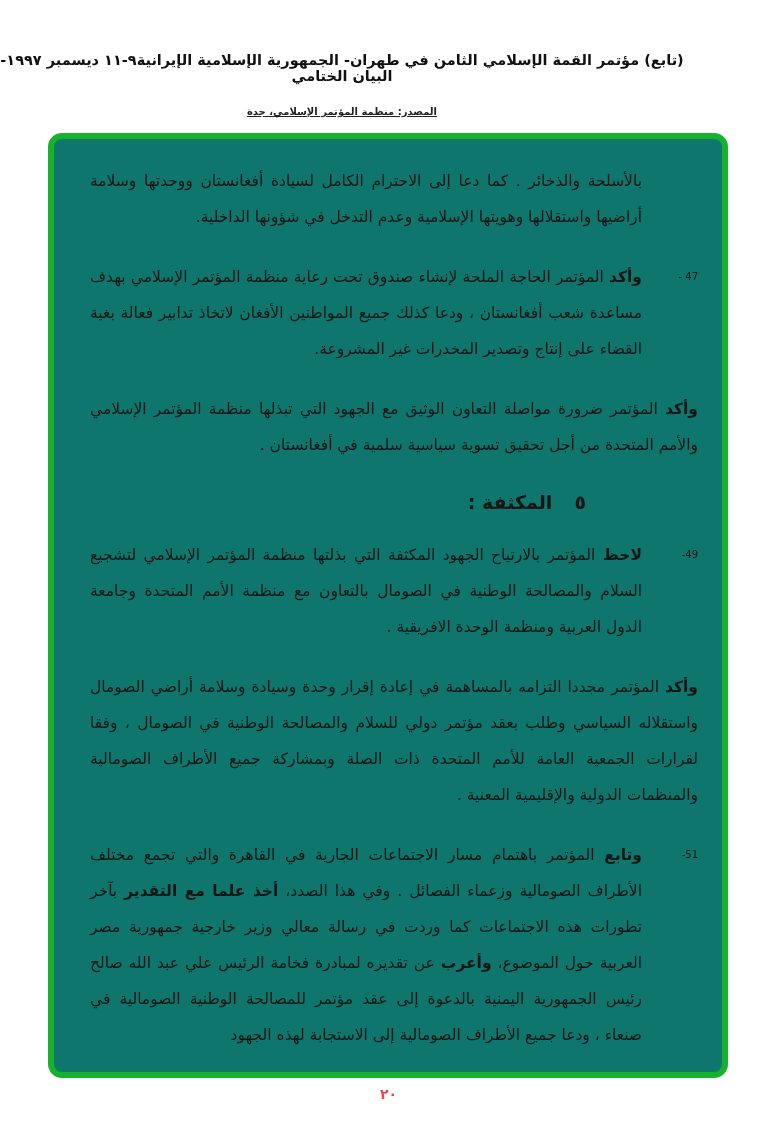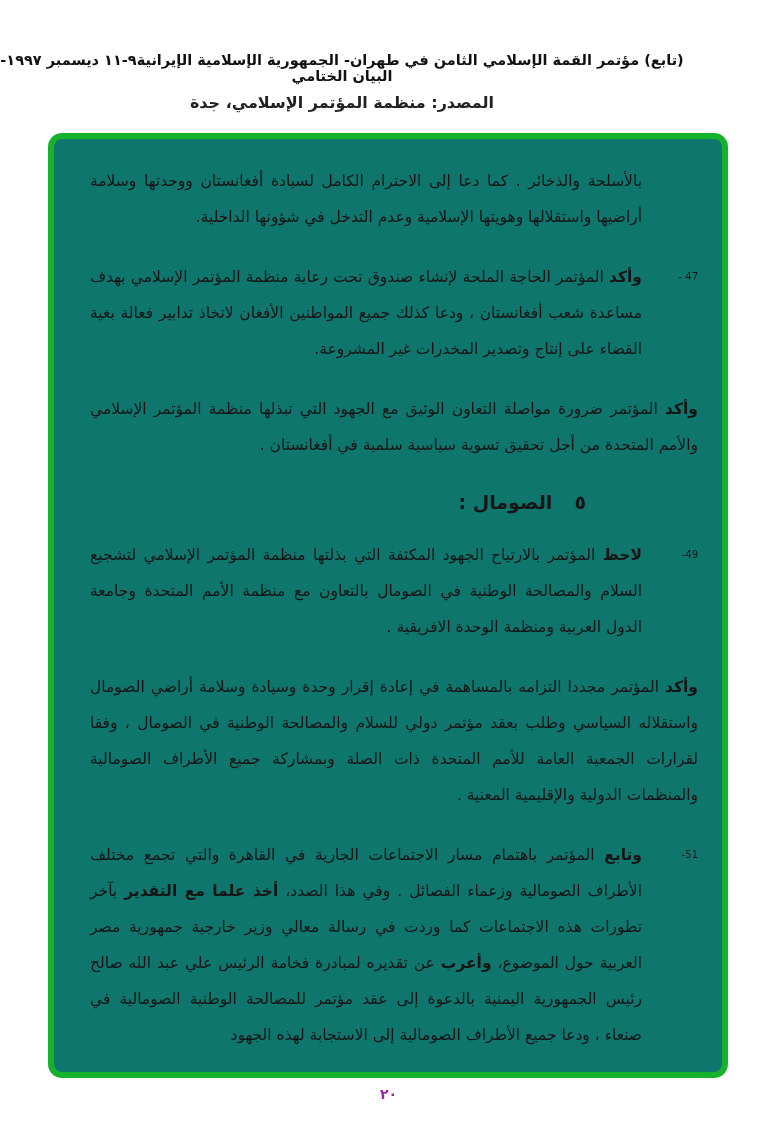--- a/index.html
+++ b/index.html
@@ -23,24 +23,25 @@
     text-align: center;
     direction: rtl;
   }
   .doc-header .line1 {
     font-size: 14.5px;
     font-weight: bold;
     letter-spacing: 0.2px;
     color: #111;
   }
   .doc-header .line2 {
-    margin-top: 9px;
-    font-size: 16px;
+    margin-top: 22px;
+    font-size: 10px;
     font-weight: bold;
     color: #222;
+    text-decoration: underline;
   }
   .green-frame {
     position: absolute;
     left: 48px;
     top: 133px;
     width: 668px;
     height: 933px;
     border: 6px solid #17b22d;
     border-radius: 14px;
     background: #0f766e;
@@ -79,21 +80,21 @@
     line-height: 30px;
   }
   .page-number {
     position: absolute;
     top: 1086px;
     left: 0;
     width: 777px;
     text-align: center;
     font-size: 14px;
     font-weight: bold;
-    color: #a21caf;
+    color: #ef4444;
   }
 </style>
 </head>
 <body>
 
 <header class="doc-header">
   <div class="line1">(تابع) مؤتمر القمة الإسلامي الثامن في طهران- الجمهورية الإسلامية الإيرانية٩-١١ ديسمبر ١٩٩٧- البيان الختامي</div>
   <div class="line2">المصدر: منظمة المؤتمر الإسلامي، جدة</div>
 </header>
 
@@ -106,21 +107,21 @@
       <div class="num-cell">47 -</div>
       <div class="para-body"><span class="bold-lead">وأكد</span><span> المؤتمر الحاجة الملحة لإنشاء صندوق تحت رعاية منظمة المؤتمر الإسلامي بهدف مساعدة شعب أفغانستان ، ودعا كذلك جميع المواطنين الأفغان لاتخاذ تدابير فعالة بغية القضاء على إنتاج وتصدير المخدرات غير المشروعة.</span></div>
     </div>
 
     <div class="num-para">
       <div class="para-body"><span class="bold-lead">وأكد</span><span> المؤتمر ضرورة مواصلة التعاون الوثيق مع الجهود التي تبذلها منظمة المؤتمر الإسلامي والأمم المتحدة من أجل تحقيق تسوية سياسية سلمية في أفغانستان .</span></div>
     </div>
 
     <div class="section-heading">
       <span>٥</span>
-      <span>الصومال :</span>
+      <span>المكثفة :</span>
     </div>
 
     <div class="num-para">
       <div class="num-cell">49-</div>
       <div class="para-body"><span class="bold-lead">لاحظ</span><span> المؤتمر بالارتياح الجهود المكثفة التي بذلتها منظمة المؤتمر الإسلامي لتشجيع السلام والمصالحة الوطنية في الصومال بالتعاون مع منظمة الأمم المتحدة وجامعة الدول العربية ومنظمة الوحدة الافريقية .</span></div>
     </div>
 
     <div class="num-para">
       <div class="para-body"><span class="bold-lead">وأكد</span><span> المؤتمر مجددا التزامه بالمساهمة في إعادة إقرار وحدة وسيادة وسلامة أراضي الصومال واستقلاله السياسي وطلب بعقد مؤتمر دولي للسلام والمصالحة الوطنية في الصومال ، وفقا لقرارات الجمعية العامة للأمم المتحدة ذات الصلة وبمشاركة جميع الأطراف الصومالية والمنظمات الدولية والإقليمية المعنية .</span></div>
     </div>

